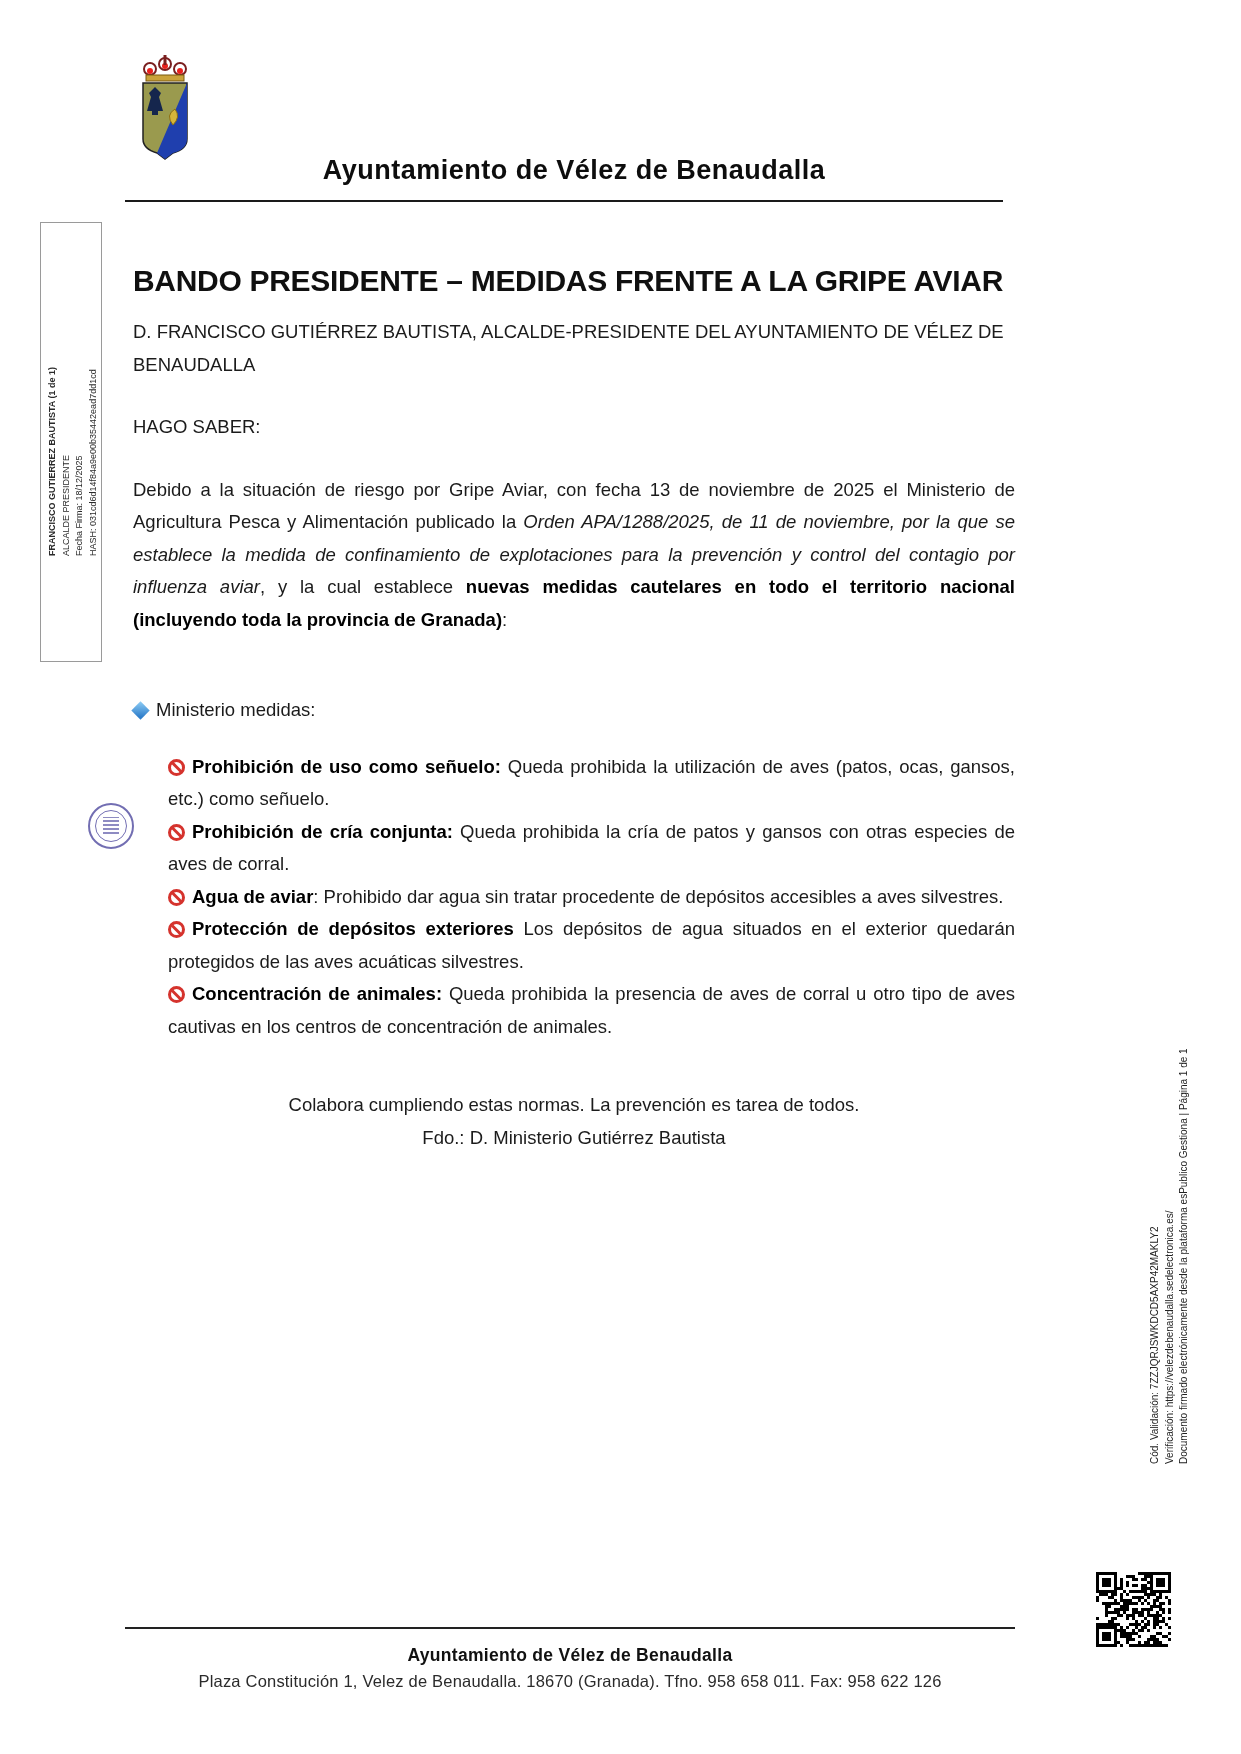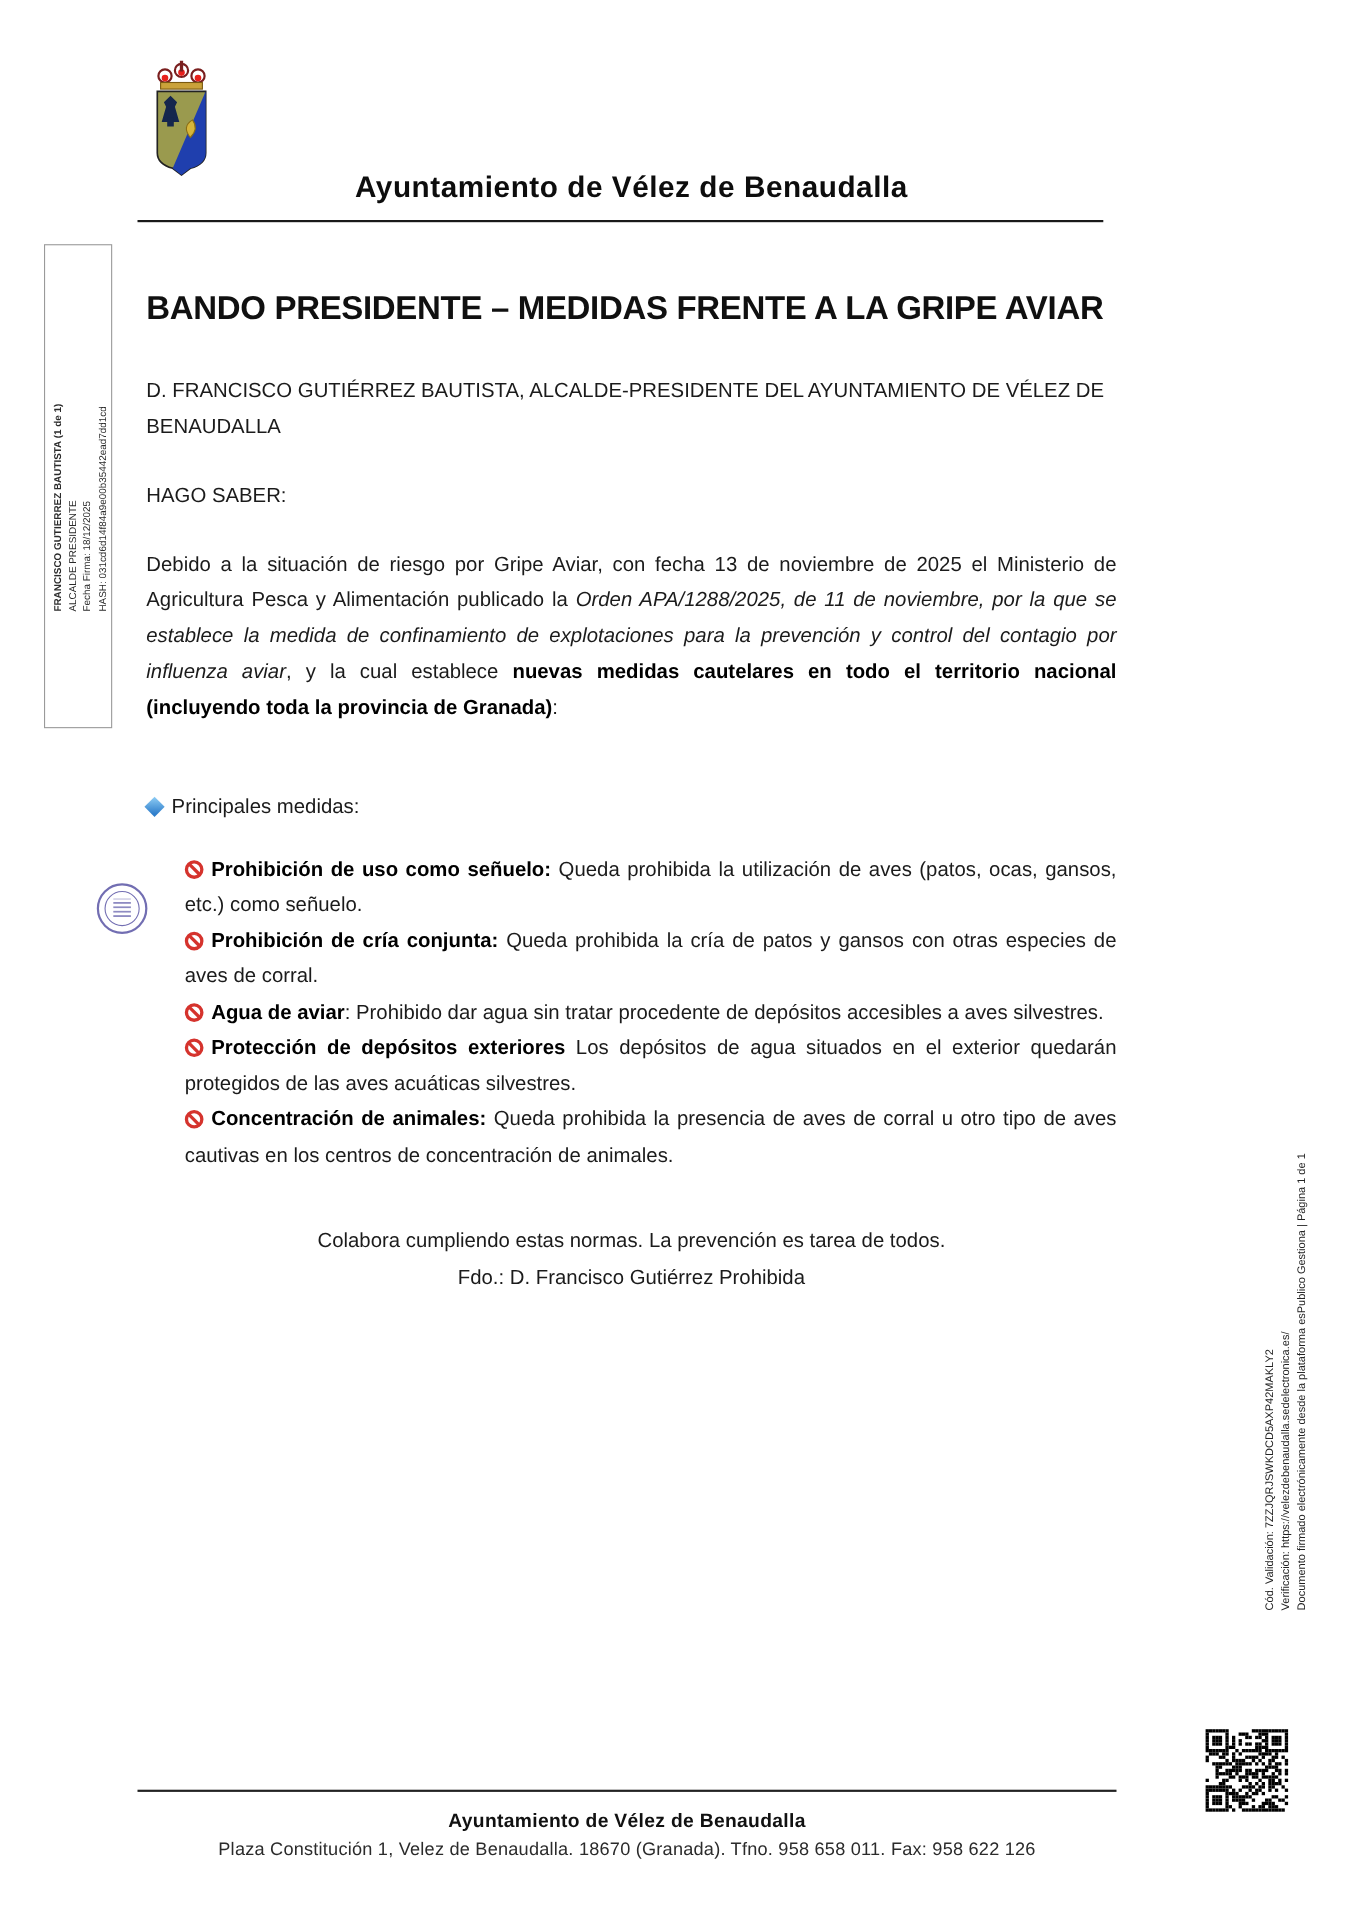--- a/index.html
+++ b/index.html
@@ -12,21 +12,21 @@
   .content{position:absolute; left:133px; top:0; width:882px;}
   .logo{display:block; margin:55px 0 0 7px; width:50px; height:106px;}
   .masthead{
     margin:-6px 0 0 0; text-align:center; font-size:27px; font-weight:700;
     color:#0d0d0d; letter-spacing:.5px;
   }
   .rule{border:none; border-top:2px solid #1a1a1a; margin:14px 0 0 -8px; width:878px;}
   
   .doc-title{margin:62px 0 0 0; font-size:30px; font-weight:700; color:#101010; letter-spacing:-.3px;}
   p{margin:0; font-size:18.5px; line-height:32.5px;}
-  .sp34{margin-top:41px;} .sp30{margin-top:30px;} .sp36{margin-top:36px;} .sp46{margin-top:46px;} .sp110{margin-top:110px;}
+  .sp34{margin-top:18px;} .sp30{margin-top:30px;} .sp36{margin-top:36px;} .sp46{margin-top:46px;} .sp110{margin-top:110px;}
   .just{text-align:justify;}
   .center{text-align:center;}
   b{color:#000;}
   
   .measures-heading{margin-top:58px; font-size:18.5px; line-height:32.5px; display:flex; align-items:center;}
   .diamond{
     display:inline-block; width:13px; height:13px; margin:0 9px 0 1px;
     transform:rotate(45deg);
     background:linear-gradient(135deg,#8ecdf5 0%, var(--bullet-blue,#2f7ecb) 85%);
     flex:0 0 auto;
@@ -127,41 +127,41 @@
     <h2 class="doc-title">BANDO PRESIDENTE – MEDIDAS FRENTE A LA GRIPE AVIAR</h2>
 
     <p class="sp34">D. FRANCISCO GUTIÉRREZ BAUTISTA, ALCALDE-PRESIDENTE DEL AYUNTAMIENTO DE VÉLEZ DE BENAUDALLA</p>
 
     <p class="sp30">HAGO SABER:</p>
 
     <p class="sp30 just"><span>Debido a la situación de riesgo por Gripe Aviar, con fecha 13 de noviembre de 2025 el Ministerio de Agricultura Pesca y Alimentación publicado la </span><i>Orden APA/1288/2025, de 11 de noviembre, por la que se establece la medida de confinamiento de explotaciones para la prevención y control del contagio por influenza aviar</i><span>, y la cual establece </span><b>nuevas medidas cautelares en todo el territorio nacional (incluyendo toda la provincia de Granada)</b><span>:</span></p>
 
     <div class="measures-heading">
       <span class="diamond"></span>
-      <span>Principales medidas:</span>
+      <span>Ministerio medidas:</span>
     </div>
 
     <ul class="measures" id="measures">
       <li><span class="no-icon"></span><b class="m-bold">Prohibición de uso como señuelo:</b><span class="m-text"> Queda prohibida la utilización de aves (patos, ocas, gansos, etc.) como señuelo.</span></li>
 
       <li><span class="no-icon"></span><b class="m-bold">Prohibición de cría conjunta:</b><span class="m-text"> Queda prohibida la cría de patos y gansos con otras especies de aves de corral.</span></li>
 
 
       <li><span class="no-icon"></span><b class="m-bold">Agua de aviar</b><span class="m-text">: Prohibido dar agua sin tratar procedente de depósitos accesibles a aves silvestres.</span></li>
 
       <li><span class="no-icon"></span><b class="m-bold">Protección de depósitos exteriores</b><span class="m-text"> Los depósitos de agua situados en el exterior quedarán protegidos de las aves acuáticas silvestres.</span></li>
 
       <li><span class="no-icon"></span><b class="m-bold">Concentración de animales:</b><span class="m-text"> Queda prohibida la presencia de aves de corral u otro tipo de aves cautivas en los centros de concentración de animales.</span></li>
     </ul>
 
 
     <p class="sp46 center">Colabora cumpliendo estas normas. La prevención es tarea de todos.</p>
 
 
-    <p class="center">Fdo.: D. Francisco Gutiérrez Prohibida</p>
+    <p class="center">Fdo.: D. Ministerio Gutiérrez Bautista</p>
 
   </div>
 
   <footer class="footer">
     <hr>
     <div class="footer-name">Ayuntamiento de Vélez de Benaudalla</div>
     <div class="footer-address">Plaza Constitución 1, Velez de Benaudalla. 18670 (Granada). Tfno. 958 658 011. Fax: 958 622 126</div>
   </footer>
 
   <div class="verify-text">

